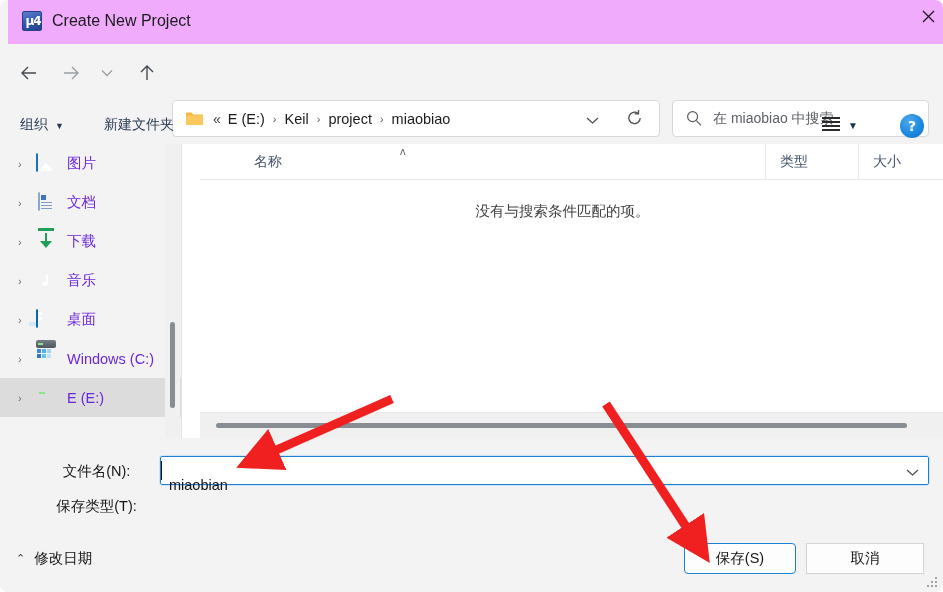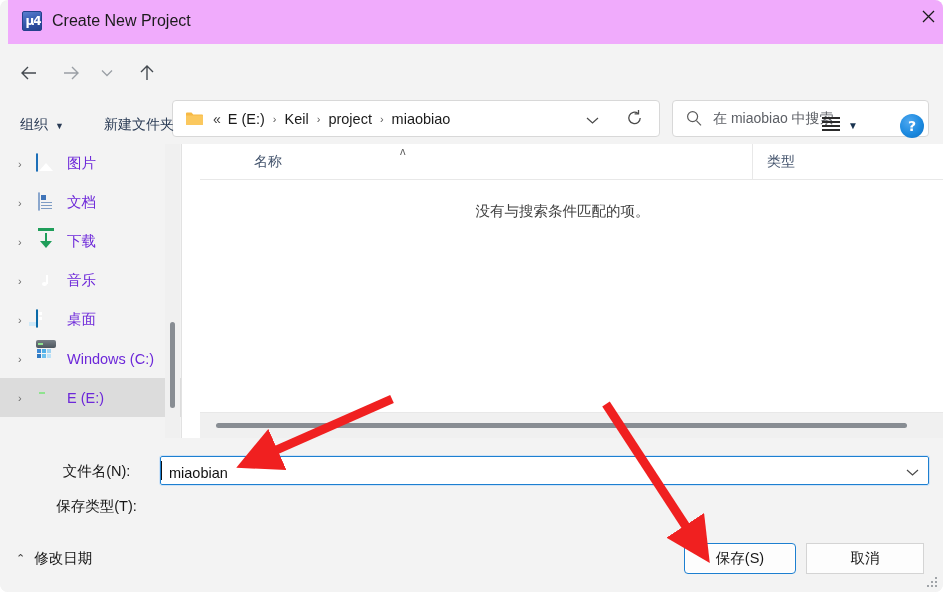--- a/index.html
+++ b/index.html
@@ -270,21 +270,21 @@
   .col {
     position: absolute; top: 0; height: 36px;
     display: flex; align-items: center;
     font-size: 14px; color: #44546d;
     border-left: 1px solid #e8e8e8;
     padding-left: 14px;
   }
   .col:first-child { border-left: none; }
   #col-name { left: 36px; width: 310px; padding-left: 18px; }
   #col-date { left: 346px; width: 190px; }
-  #col-type { left: 552px; width: 122px; }
+  #col-type { left: 565px; width: 122px; }
   #col-size { left: 658px; width: 85px; }
   #sort-caret {
     position: absolute; left: 200px; top: 1px;
     font-size: 11px; color: #5f5f5f;
   }
   #empty-msg {
     position: absolute; left: 0; top: 58px; width: 761px;
     text-align: center; font-size: 14.5px; color: #3f3f3f;
   }
   #hscroll {
@@ -308,21 +308,21 @@
   #lbl-filename { left: 40px; top: 462px; width: 113px; }
   #lbl-savetype { left: 40px; top: 497px; width: 113px; }
 
   #filename-combo {
     position: absolute; left: 160px; top: 456px; width: 769px; height: 29px;
     background: #ffffff;
     border: 1px solid #1d7fd0; border-radius: 2px;
     outline: 1px solid #cfe3f7;
   }
   #filename-value {
-    position: absolute; left: 8px; top: 8px;
+    position: absolute; left: 8px; top: 20px;
     font-size: 14.5px; color: #111111; white-space: nowrap;
   }
   #filename-caret {
     position: absolute; left: 0; top: 4px; width: 1px; height: 19px;
     background: #111111;
   }
   #savetype-combo {
     position: absolute; left: 160px; top: 491px; width: 769px; height: 29px;
     background: #fafafa;
     border: 1px solid #ccd0d4; border-radius: 2px;
@@ -531,20 +531,23 @@
 
   <div id="filepane">
     <div id="colheader">
       <div class="col" id="col-name">
         <span>名称</span>
       </div>
       <div id="sort-caret">ʌ</div>
       <div class="col" id="col-type">
         <span>类型</span>
       </div>
+      <div class="col" id="col-size">
+        <span>大小</span>
+      </div>
     </div>
 
     <div id="empty-msg">没有与搜索条件匹配的项。</div>
 
     <div id="hscroll">
       <div class="thumb"></div>
     </div>
   </div>
 
   <div id="formarea"></div>

